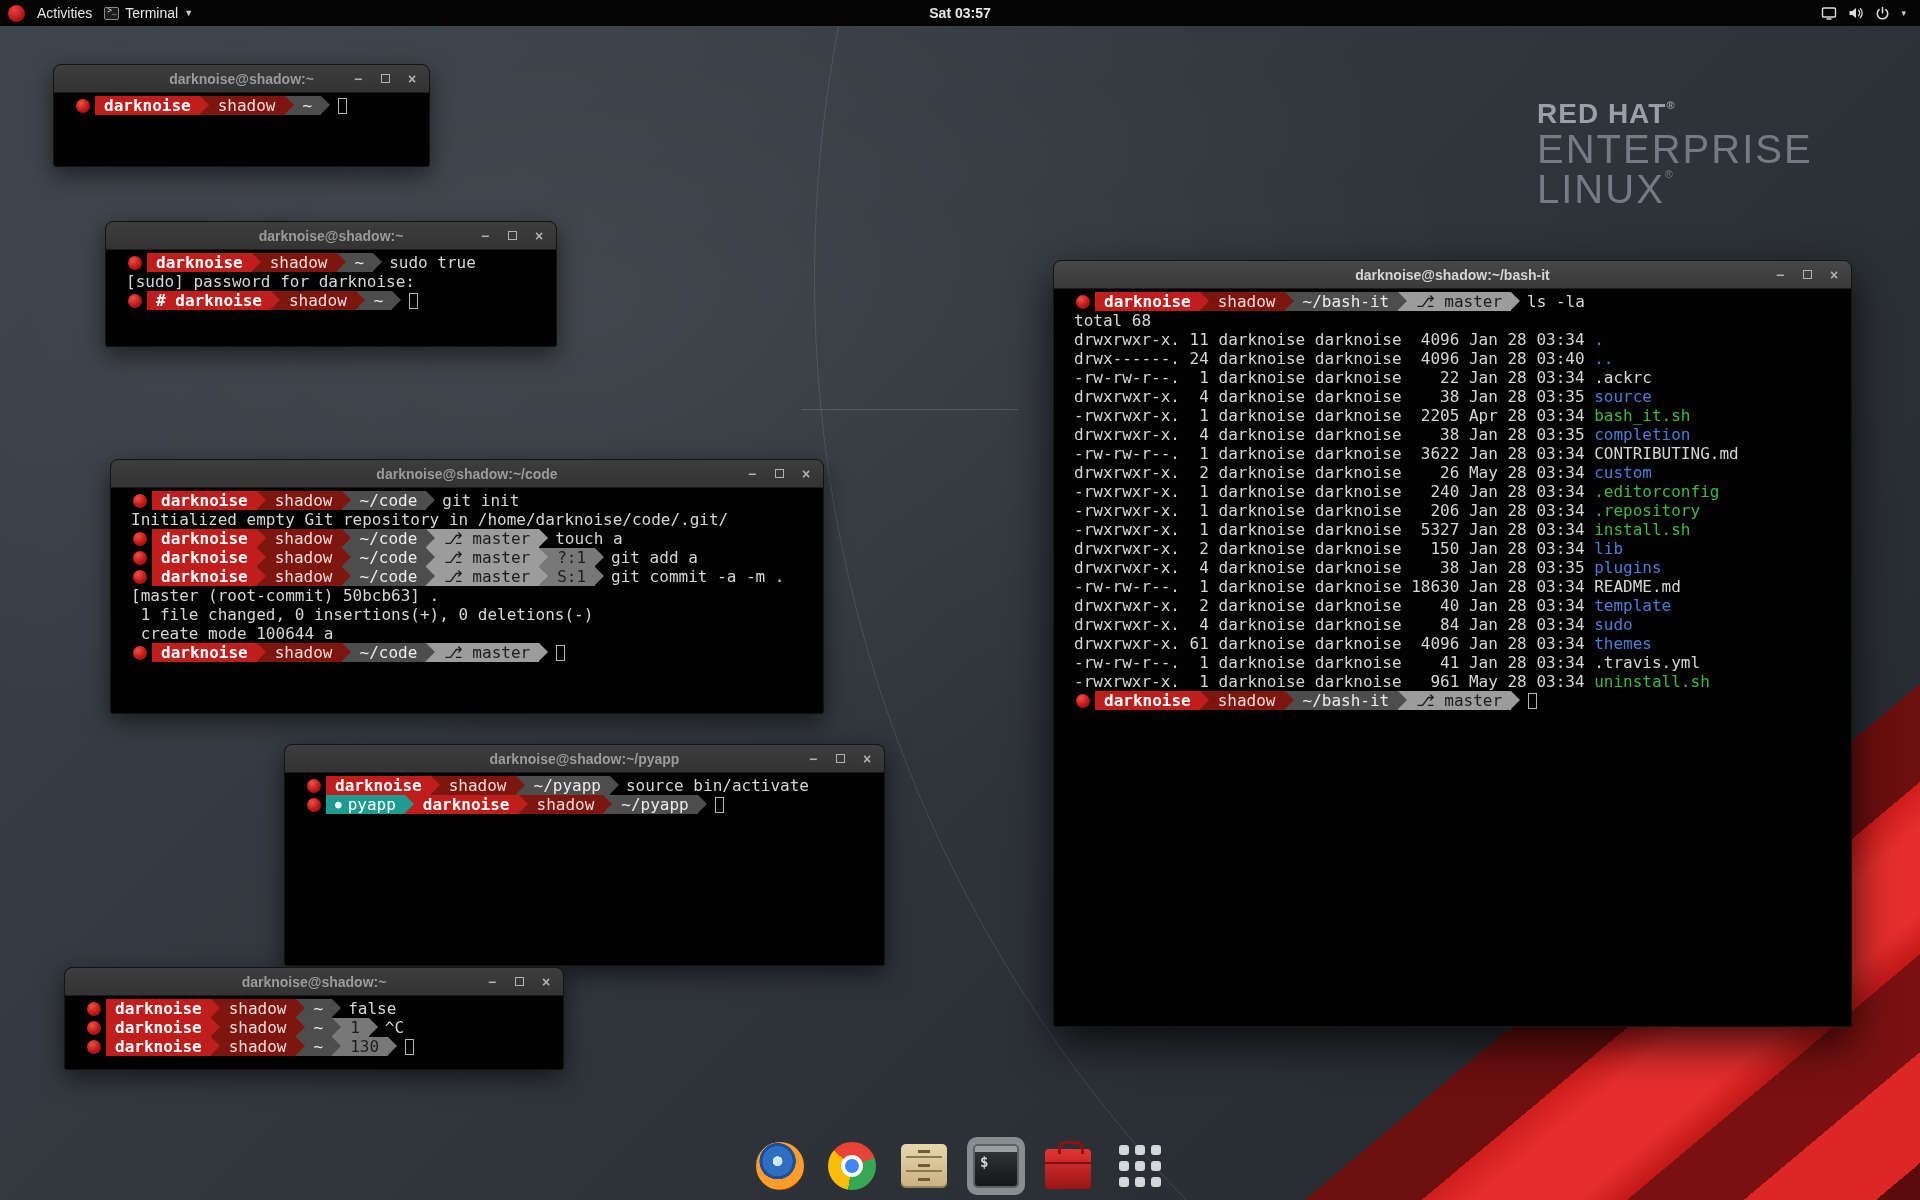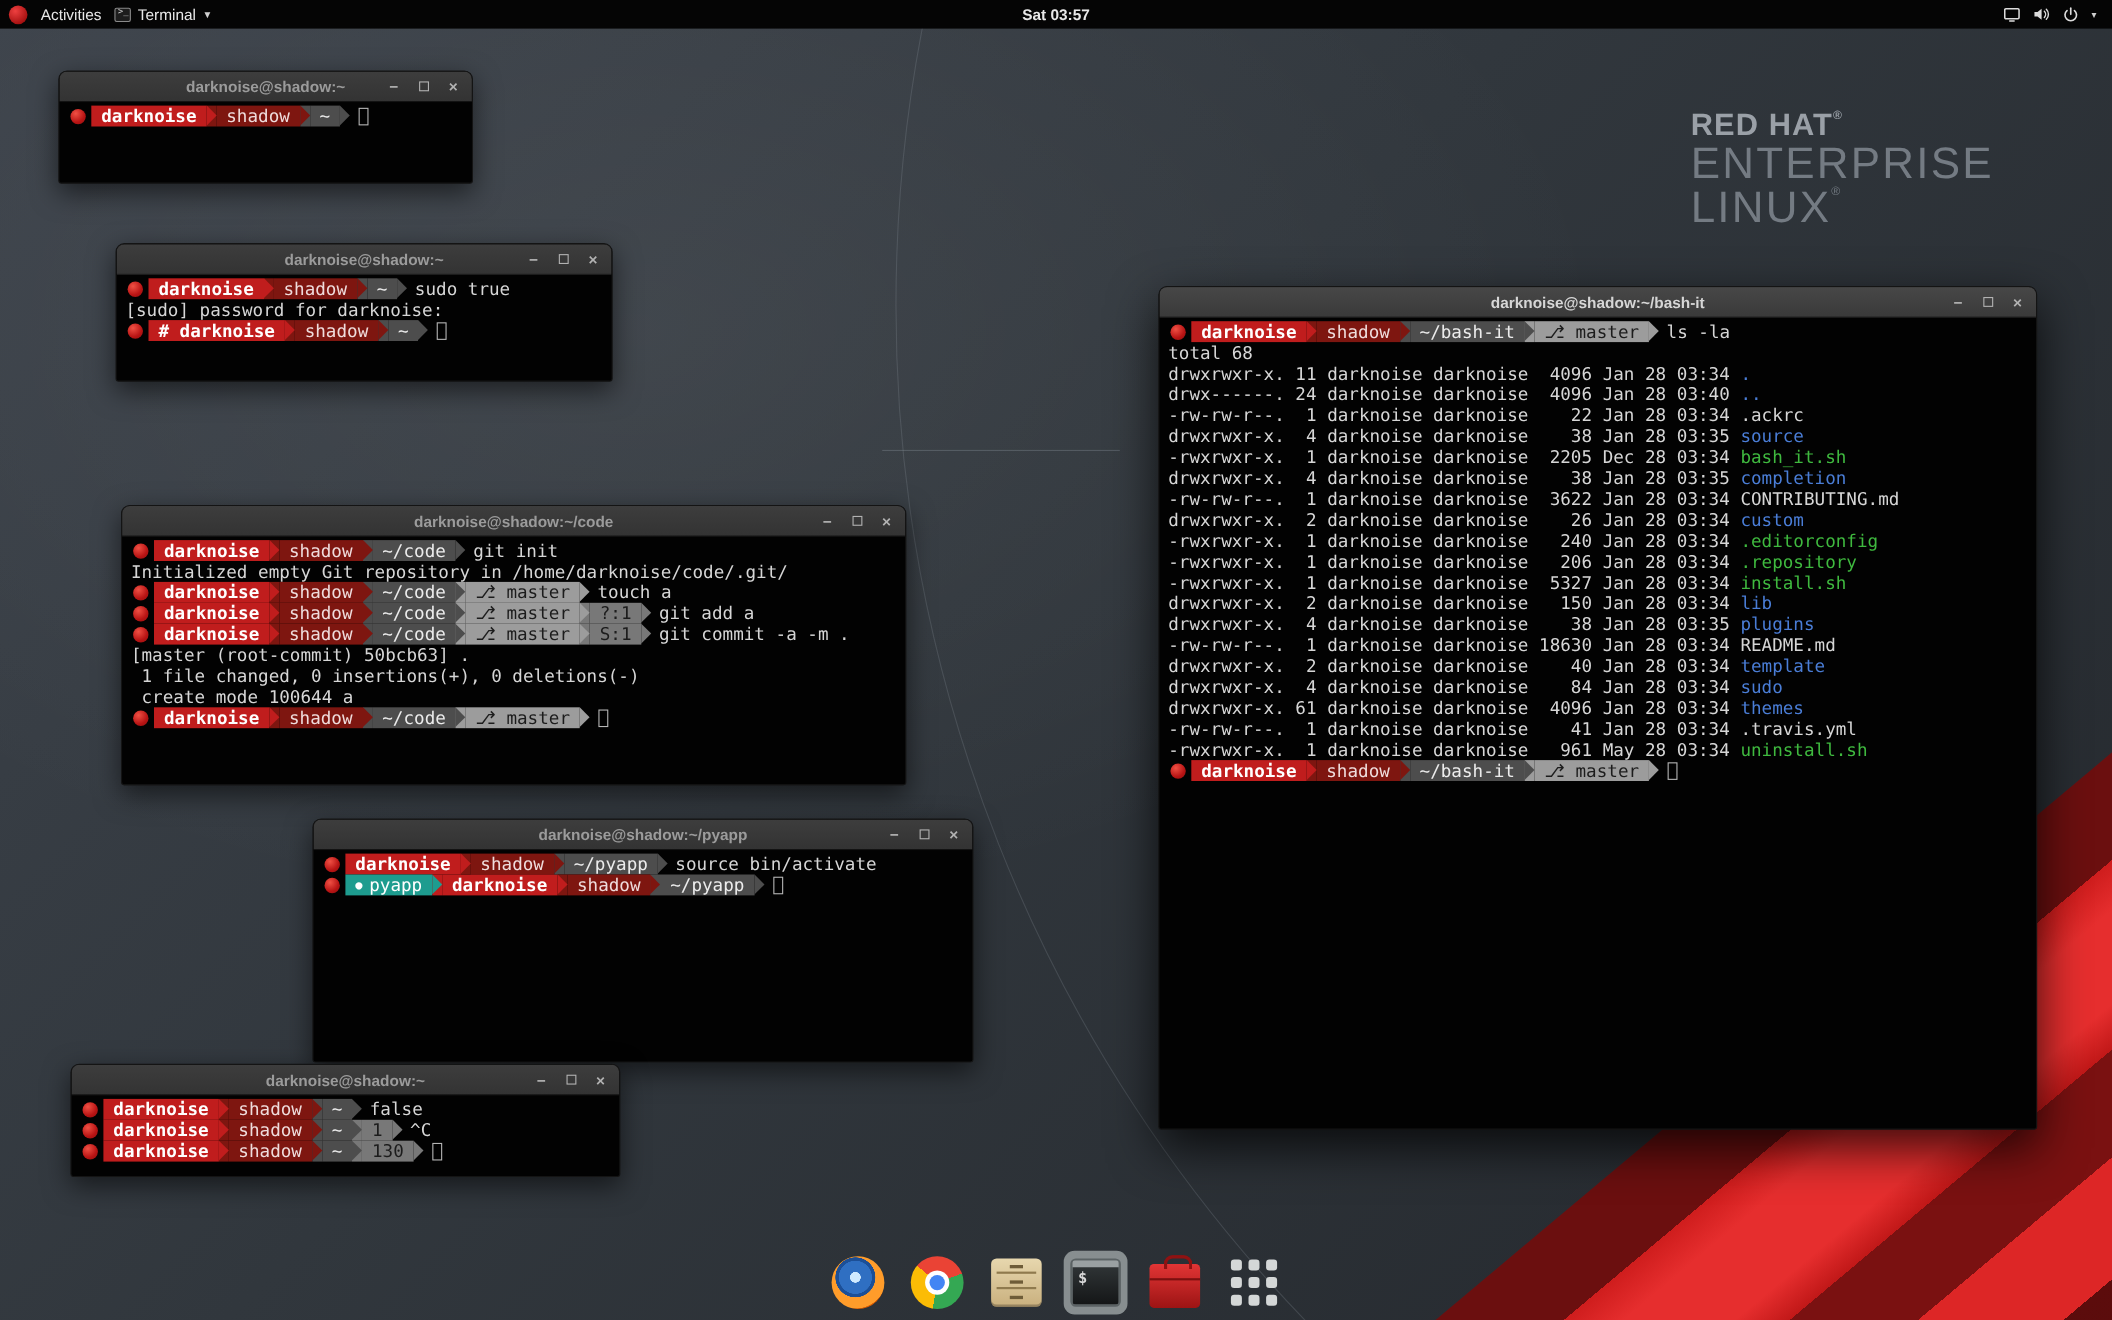--- a/index.html
+++ b/index.html
@@ -59,21 +59,21 @@
     border-bottom:1px solid #1c1c1c; border-radius:7px 7px 0 0; position:relative;
     display:flex; align-items:center; justify-content:center;
     color:#9b9b9b; font-weight:bold; font-size:14px; cursor:default; }
   .term-window.active .titlebar { background:linear-gradient(#474747,#3a3a3a); color:#d6d6d6; }
   .winbtns { position:absolute; right:10px; top:0; height:100%; display:flex;
     align-items:center; gap:13px; color:#b2b2b2; }
   .wbtn { font-size:14px; line-height:1; width:14px; text-align:center; cursor:pointer; }
   .wbtn.max { font-size:0; }
   .wbtn.max i { display:inline-block; width:9px; height:9px; border:1.5px solid #b2b2b2; }
 
-  .tbody { padding:3px 2px 0 8px;
+  .tbody { padding:3px 2px 0 20px;
     font-family:"DejaVu Sans Mono","Liberation Mono",monospace; font-size:16px; cursor:text; }
   .tline { display:flex; align-items:center; height:19px; white-space:pre; }
   .picon { width:14px; height:14px; border-radius:50%; flex:0 0 14px; margin:0 5px 0 2px;
     background:radial-gradient(circle at 35% 30%, #f05044, #b81414 60%, #8e0e0e); }
   .pseg { display:flex; align-items:center; height:19px; padding:0 9px; }
   .seg-user { font-weight:bold; }
   .psep { width:9px; height:19px; position:relative; flex:0 0 9px; }
   .psep i { position:absolute; left:0; top:0; width:0; height:0;
     border-top:9.5px solid transparent; border-bottom:9.5px solid transparent;
     border-left:9px solid transparent; }
@@ -231,24 +231,24 @@
       <span class="wbtn close">×</span>
     </span>
   </div>
   <div class="tbody">
       <div class="tline"><span class="picon"></span><span class="pseg seg-user" style="background: rgb(192, 29, 29); color: rgb(255, 255, 255);">darknoise</span><span class="psep" style="background: rgb(126, 22, 16);"><i style="border-left-color: rgb(192, 29, 29);"></i></span><span class="pseg seg-host" style="background: rgb(126, 22, 16); color: rgb(239, 220, 220);">shadow</span><span class="psep" style="background: rgb(77, 77, 77);"><i style="border-left-color: rgb(126, 22, 16);"></i></span><span class="pseg seg-path" style="background: rgb(77, 77, 77); color: rgb(236, 236, 236);">~/bash-it</span><span class="psep" style="background: rgb(156, 156, 156);"><i style="border-left-color: rgb(77, 77, 77);"></i></span><span class="pseg seg-git" style="background: rgb(156, 156, 156); color: rgb(28, 28, 28);">⎇ master</span><span class="psep"><i style="border-left-color: rgb(156, 156, 156);"></i></span><span class="ttext t-cmd" style="color: rgb(214, 214, 214);">ls -la</span></div>
       <div class="tline"><span class="ttext t-plain" style="color: rgb(214, 214, 214);">total 68</span></div>
       <div class="tline"><span class="ttext t-plain" style="color: rgb(214, 214, 214);">drwxrwxr-x. 11 darknoise darknoise  4096 Jan 28 03:34 </span><span class="ttext t-dir" style="color: rgb(74, 125, 214);">.</span></div>
       <div class="tline"><span class="ttext t-plain" style="color: rgb(214, 214, 214);">drwx------. 24 darknoise darknoise  4096 Jan 28 03:40 </span><span class="ttext t-dir" style="color: rgb(74, 125, 214);">..</span></div>
       <div class="tline"><span class="ttext t-plain" style="color: rgb(214, 214, 214);">-rw-rw-r--.  1 darknoise darknoise    22 Jan 28 03:34 </span><span class="ttext t-file" style="color: rgb(214, 214, 214);">.ackrc</span></div>
       <div class="tline"><span class="ttext t-plain" style="color: rgb(214, 214, 214);">drwxrwxr-x.  4 darknoise darknoise    38 Jan 28 03:35 </span><span class="ttext t-dir" style="color: rgb(74, 125, 214);">source</span></div>
-      <div class="tline"><span class="ttext t-plain" style="color: rgb(214, 214, 214);">-rwxrwxr-x.  1 darknoise darknoise  2205 Dec 28 03:34 </span><span class="ttext t-exec" style="color: rgb(63, 185, 63);">bash_it.sh</span></div>
+      <div class="tline"><span class="ttext t-plain" style="color: rgb(214, 214, 214);">-rwxrwxr-x.  1 darknoise darknoise  2205 Apr 28 03:34 </span><span class="ttext t-exec" style="color: rgb(63, 185, 63);">bash_it.sh</span></div>
       <div class="tline"><span class="ttext t-plain" style="color: rgb(214, 214, 214);">drwxrwxr-x.  4 darknoise darknoise    38 Jan 28 03:35 </span><span class="ttext t-dir" style="color: rgb(74, 125, 214);">completion</span></div>
       <div class="tline"><span class="ttext t-plain" style="color: rgb(214, 214, 214);">-rw-rw-r--.  1 darknoise darknoise  3622 Jan 28 03:34 </span><span class="ttext t-file" style="color: rgb(214, 214, 214);">CONTRIBUTING.md</span></div>
-      <div class="tline"><span class="ttext t-plain" style="color: rgb(214, 214, 214);">drwxrwxr-x.  2 darknoise darknoise    26 Jan 28 03:34 </span><span class="ttext t-dir" style="color: rgb(74, 125, 214);">custom</span></div>
+      <div class="tline"><span class="ttext t-plain" style="color: rgb(214, 214, 214);">drwxrwxr-x.  2 darknoise darknoise    26 May 28 03:34 </span><span class="ttext t-dir" style="color: rgb(74, 125, 214);">custom</span></div>
       <div class="tline"><span class="ttext t-plain" style="color: rgb(214, 214, 214);">-rwxrwxr-x.  1 darknoise darknoise   240 Jan 28 03:34 </span><span class="ttext t-exec" style="color: rgb(63, 185, 63);">.editorconfig</span></div>
       <div class="tline"><span class="ttext t-plain" style="color: rgb(214, 214, 214);">-rwxrwxr-x.  1 darknoise darknoise   206 Jan 28 03:34 </span><span class="ttext t-exec" style="color: rgb(63, 185, 63);">.repository</span></div>
       <div class="tline"><span class="ttext t-plain" style="color: rgb(214, 214, 214);">-rwxrwxr-x.  1 darknoise darknoise  5327 Jan 28 03:34 </span><span class="ttext t-exec" style="color: rgb(63, 185, 63);">install.sh</span></div>
       <div class="tline"><span class="ttext t-plain" style="color: rgb(214, 214, 214);">drwxrwxr-x.  2 darknoise darknoise   150 Jan 28 03:34 </span><span class="ttext t-dir" style="color: rgb(74, 125, 214);">lib</span></div>
       <div class="tline"><span class="ttext t-plain" style="color: rgb(214, 214, 214);">drwxrwxr-x.  4 darknoise darknoise    38 Jan 28 03:35 </span><span class="ttext t-dir" style="color: rgb(74, 125, 214);">plugins</span></div>
       <div class="tline"><span class="ttext t-plain" style="color: rgb(214, 214, 214);">-rw-rw-r--.  1 darknoise darknoise 18630 Jan 28 03:34 </span><span class="ttext t-file" style="color: rgb(214, 214, 214);">README.md</span></div>
       <div class="tline"><span class="ttext t-plain" style="color: rgb(214, 214, 214);">drwxrwxr-x.  2 darknoise darknoise    40 Jan 28 03:34 </span><span class="ttext t-dir" style="color: rgb(74, 125, 214);">template</span></div>
       <div class="tline"><span class="ttext t-plain" style="color: rgb(214, 214, 214);">drwxrwxr-x.  4 darknoise darknoise    84 Jan 28 03:34 </span><span class="ttext t-dir" style="color: rgb(74, 125, 214);">sudo</span></div>
       <div class="tline"><span class="ttext t-plain" style="color: rgb(214, 214, 214);">drwxrwxr-x. 61 darknoise darknoise  4096 Jan 28 03:34 </span><span class="ttext t-dir" style="color: rgb(74, 125, 214);">themes</span></div>
       <div class="tline"><span class="ttext t-plain" style="color: rgb(214, 214, 214);">-rw-rw-r--.  1 darknoise darknoise    41 Jan 28 03:34 </span><span class="ttext t-file" style="color: rgb(214, 214, 214);">.travis.yml</span></div>

